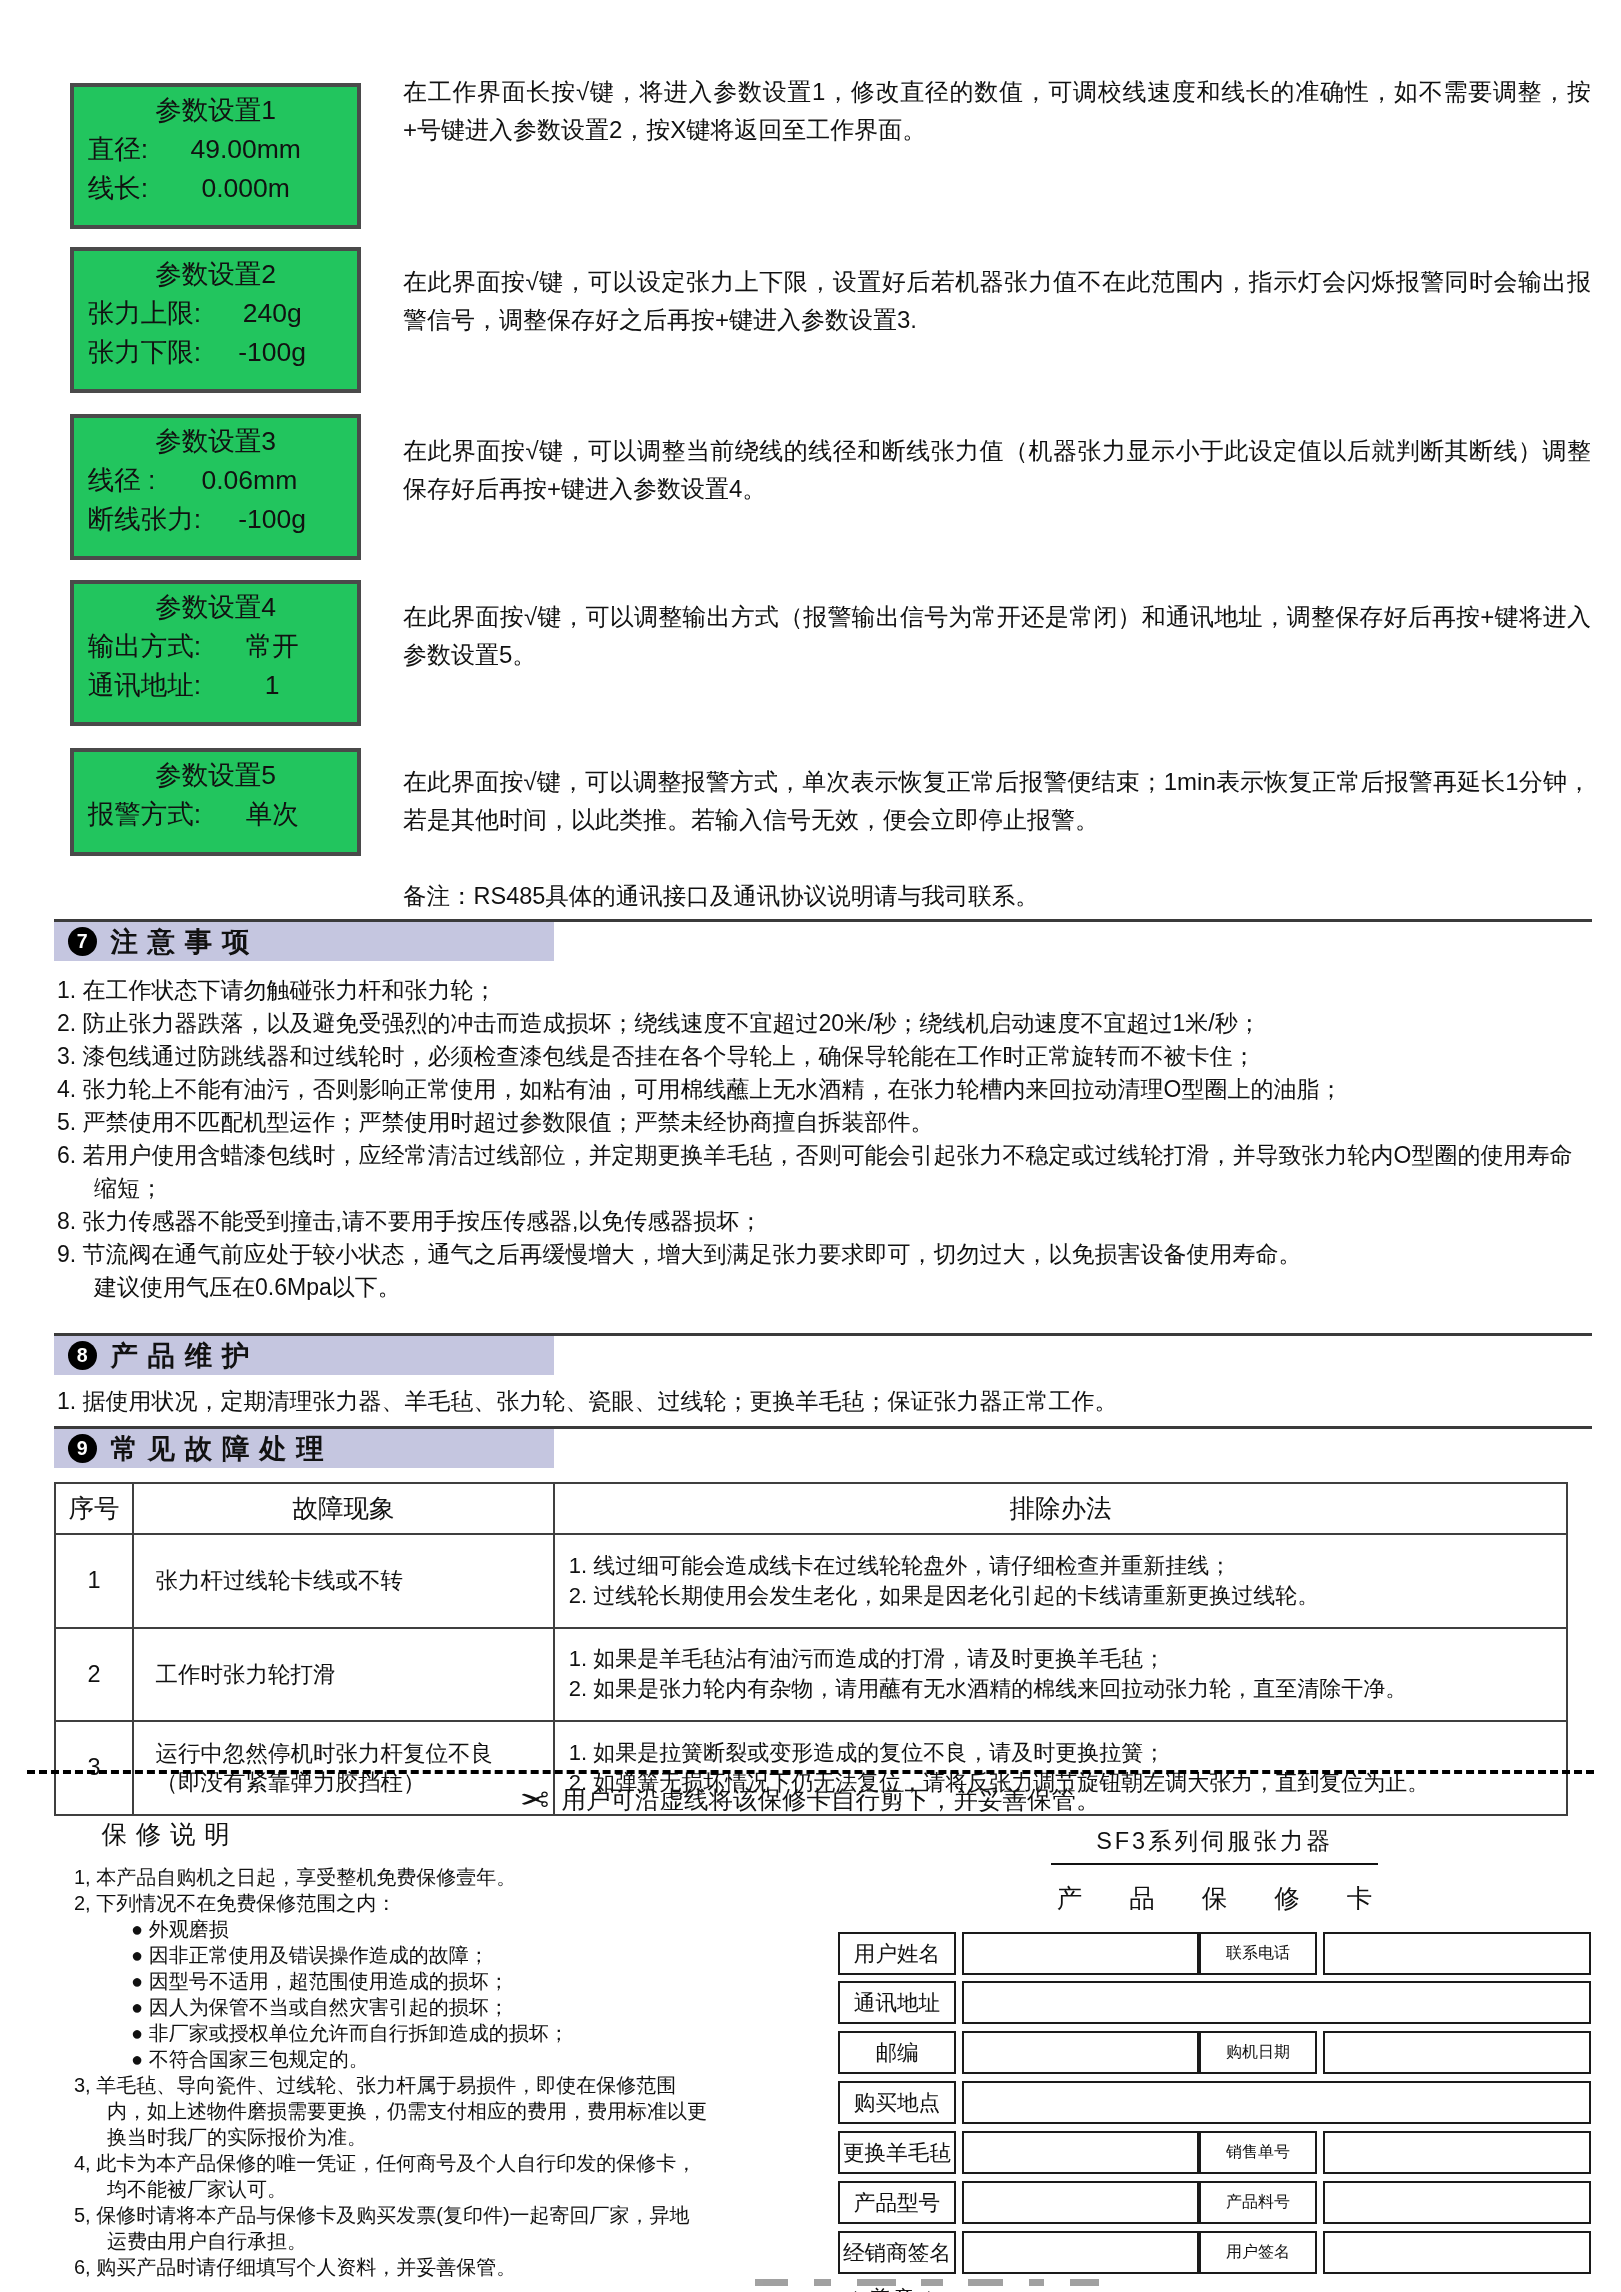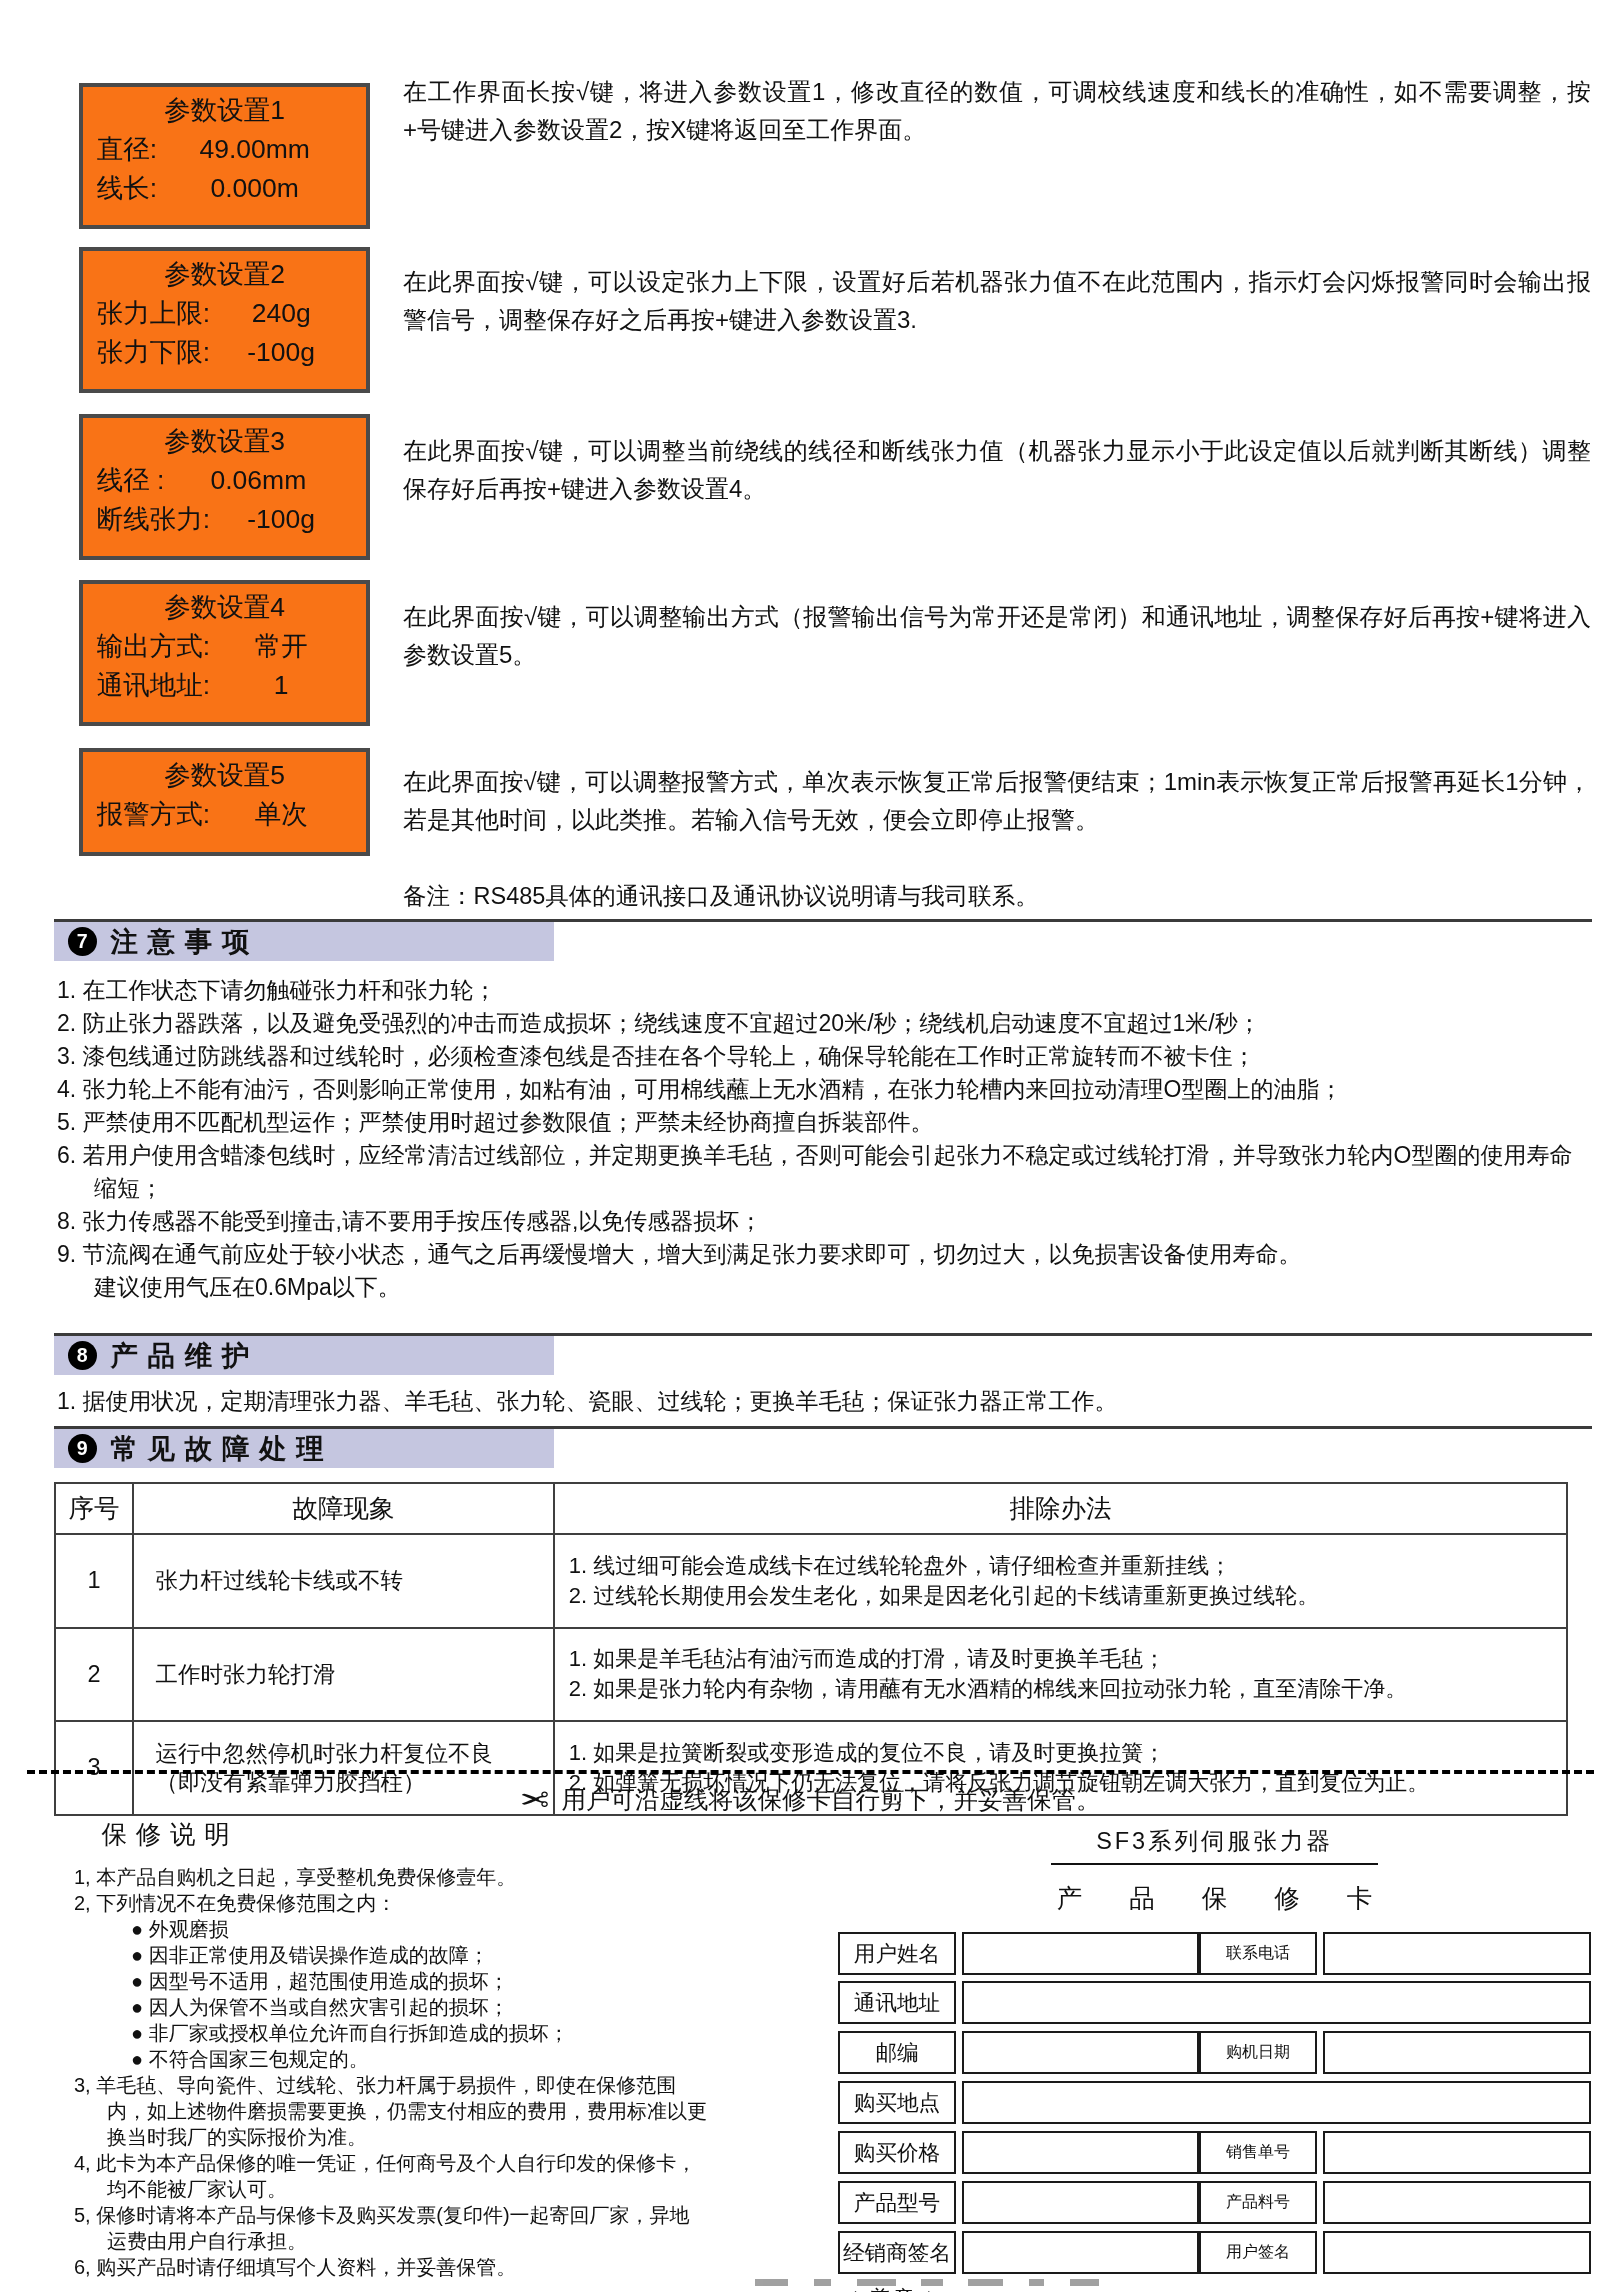--- a/index.html
+++ b/index.html
@@ -3,22 +3,22 @@
 <meta charset="utf-8">
 <style>
   html,body{margin:0;padding:0;background:#fff;}
   #page{
     position:relative;width:1621px;height:2293px;background:#ffffff;
     font-family:"Liberation Sans","DejaVu Sans",sans-serif;color:#111;overflow:hidden;
   }
   
   .param-row{position:absolute;left:70px;right:29px;}
   .param-box{
-    position:absolute;left:9px;top:0;width:283px;
-    border:4.9px solid #4a4a4a;background:#f97316;padding:3.9px 0 9.8px 0;
+    position:absolute;left:0;top:0;width:283px;
+    border:4.9px solid #4a4a4a;background:#22c55e;padding:3.9px 0 9.8px 0;
   }
   .param-box-title{text-align:center;font-size:26.5px;line-height:39px;}
   .param-box-line{display:flex;padding:0 13.7px;font-size:26.5px;line-height:39px;}
   .param-box-label{flex:none;}
   .param-box-value{flex:1;text-align:center;}
   .param-desc{
     position:absolute;left:333px;width:1188px;
     font-size:24px;line-height:38px;text-align:justify;
   }
   .note-line{position:absolute;left:403px;top:880px;font-size:23.5px;}
@@ -281,21 +281,21 @@
       <div class="card-cell card-label">邮编</div>
       <div class="card-cell card-field"></div>
       <div class="card-cell card-label2">购机日期</div>
       <div class="card-cell card-field2"></div>
     </div>
     <div class="card-row">
       <div class="card-cell card-label">购买地点</div>
       <div class="card-cell card-field-wide"></div>
     </div>
     <div class="card-row">
-      <div class="card-cell card-label">购买价格</div>
+      <div class="card-cell card-label">更换羊毛毡</div>
       <div class="card-cell card-field"></div>
       <div class="card-cell card-label2">销售单号</div>
       <div class="card-cell card-field2"></div>
     </div>
     <div class="card-row">
       <div class="card-cell card-label">产品型号</div>
       <div class="card-cell card-field"></div>
       <div class="card-cell card-label2">产品料号</div>
       <div class="card-cell card-field2"></div>
     </div>

